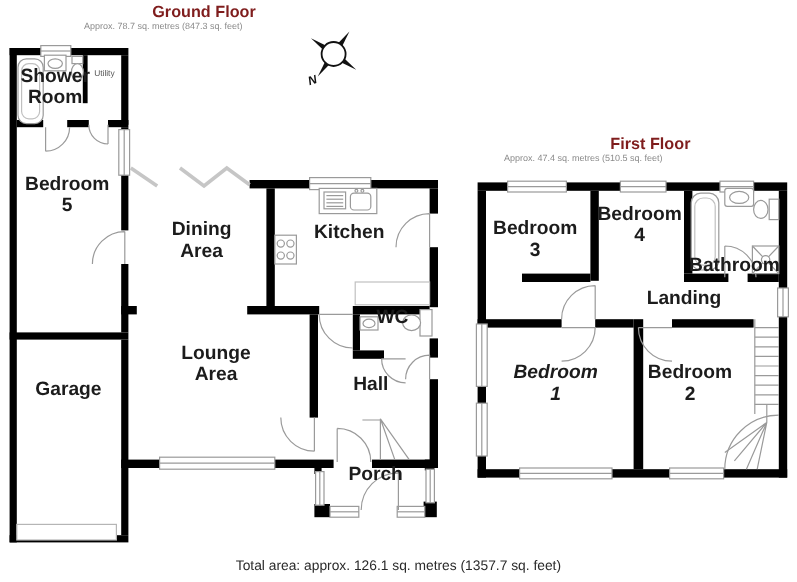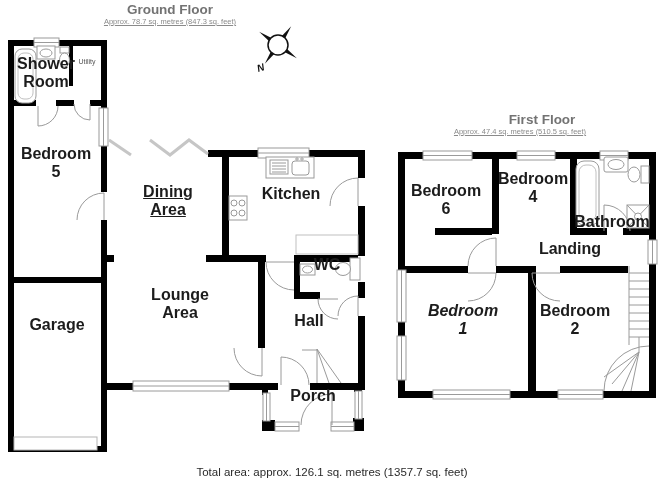--- a/index.html
+++ b/index.html
@@ -10,24 +10,24 @@
   svg { position:absolute; left:0; top:0; }
   .lbl {
     position:absolute; text-align:center; white-space:pre-line;
     font-weight:bold; font-size:16px; line-height:1.12; color:#1c1c1c;
   }
   .lbl-sm {
     position:absolute; text-align:center; font-size:7px; color:#555;
     font-weight:normal;
   }
   .flr-title {
-    position:absolute; text-align:center; font-weight:bold; font-size:13.5px; color:#737373;
+    position:absolute; text-align:center; font-weight:bold; font-size:13.5px; color:#7f1d1d;
   }
   .flr-sub {
-    position:absolute; text-align:center; font-size:7.5px; color:#8a8a8a;text-decoration:underline;
+    position:absolute; text-align:left; font-size:7.5px; color:#8a8a8a;
   }
   .footer-note {
     position:absolute; left:0; top:466px; width:664px; text-align:center;
     font-size:11.5px; color:#2a2a2a;
   }
   .n-label {
     position:absolute; font-size:10px; font-weight:bold; font-style:italic;
     color:#111; transform:rotate(-18deg);
   }
 </style>
@@ -260,29 +260,29 @@
 <div class="flr-title" style="left:462px; top:112px; width:160px;">First Floor</div>
 <div class="flr-sub" style="left:420px; top:127px; width:200px;">Approx. 47.4 sq. metres (510.5 sq. feet)</div>
 
 <div class="n-label" style="left:257px; top:62px;">N</div>
 
 <div class="lbl" style="left:6px; top:55px; width:80px;">Shower
 Room</div>
 <div class="lbl-sm" style="left:72px; top:58px; width:30px;">Utility</div>
 <div class="lbl" style="left:16px; top:145px; width:80px;">Bedroom 5</div>
 <div class="lbl" style="left:17px; top:316px; width:80px;">Garage</div>
-<div class="lbl" style="left:138px; top:183px; width:60px;text-decoration:underline;">Dining
+<div class="lbl" style="left:138px; top:183px; width:60px;">Dining
 Area</div>
 <div class="lbl" style="left:251px; top:185px; width:80px;">Kitchen</div>
 <div class="lbl" style="left:150px; top:286px; width:60px;">Lounge
 Area</div>
 <div class="lbl" style="left:309px; top:256px; width:36px;">WC</div>
 <div class="lbl" style="left:279px; top:312px; width:60px;">Hall</div>
 <div class="lbl" style="left:273px; top:387px; width:80px;">Porch</div>
 
-<div class="lbl" style="left:406px; top:182px; width:80px;">Bedroom 6</div>
+<div class="lbl" style="left:406px; top:182px; width:80px;">Bedroom 3</div>
 <div class="lbl" style="left:493px; top:170px; width:80px;">Bedroom 4</div>
 <div class="lbl" style="left:572px; top:176px; width:80px;margin-top:37px;">Bathroom</div>
 <div class="lbl" style="left:530px; top:240px; width:80px;">Landing</div>
 <div class="lbl" style="left:423px; top:302px; width:80px;font-style:italic;">Bedroom 1</div>
 <div class="lbl" style="left:535px; top:302px; width:80px;">Bedroom 2</div>
 
 <div class="footer-note">Total area: approx. 126.1 sq. metres (1357.7 sq. feet)</div>
 
 </body></html>

